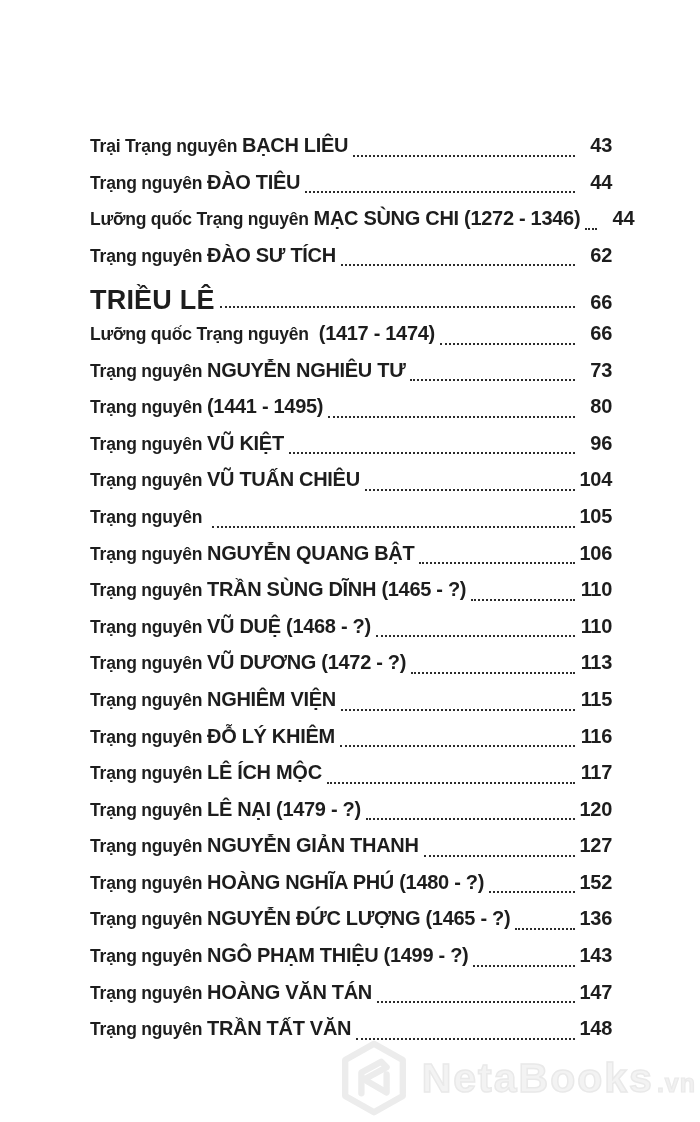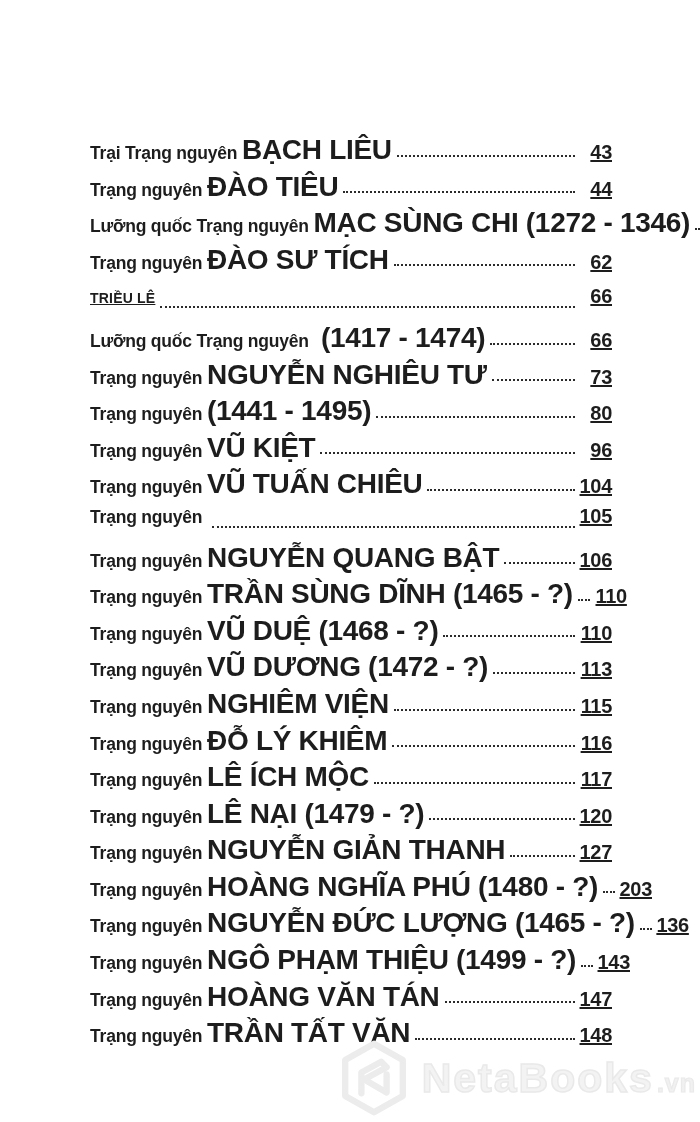--- a/index.html
+++ b/index.html
@@ -25,44 +25,42 @@
     padding-top: 7px;
     white-space: pre;
   }
   .toc-row .prefix {
     font-size: 17.5px;
     font-weight: 700;
     letter-spacing: -0.2px;
   }
   .toc-row .name,
   .toc-row .years {
-    font-size: 28px;
+    font-size: 20px;
     font-weight: 700;
     letter-spacing: -0.3px;
   }
   .toc-row .dots {
     flex: 1;
     align-self: flex-end;
     border-bottom: 2px dotted #2b2b2b;
     margin: 0 3px 7px 5px;
     min-width: 12px;
   }
   .toc-row .pagenum {
     font-size: 20px;
     font-weight: 700;
     min-width: 34px;
     text-align: right;
     letter-spacing: -0.3px;
-    text-decoration: underline;
   }
   .toc-row.section { margin-top: 5px; }
   .toc-row.section .name {
-    font-size: 14px;
+    font-size: 27px;
     letter-spacing: 0.2px;
-    text-decoration: underline;
   }
   .watermark {
     position: absolute;
     right: 4px;
     bottom: 6px;
     display: flex;
     align-items: center;
     gap: 12px;
     user-select: none;
   }
@@ -104,21 +102,21 @@
       <div class="toc-row"><span class="prefix">Trạng nguyên </span><span class="years"></span><span class="dots"></span><span class="pagenum">105</span></div>
       <div class="toc-row"><span class="prefix">Trạng nguyên </span><span class="name">NGUYỄN QUANG BẬT</span><span class="years"></span><span class="dots"></span><span class="pagenum">106</span></div>
       <div class="toc-row"><span class="prefix">Trạng nguyên </span><span class="name">TRẦN SÙNG DĨNH</span><span class="years"> (1465 - ?)</span><span class="dots"></span><span class="pagenum">110</span></div>
       <div class="toc-row"><span class="prefix">Trạng nguyên </span><span class="name">VŨ DUỆ</span><span class="years"> (1468 - ?)</span><span class="dots"></span><span class="pagenum">110</span></div>
       <div class="toc-row"><span class="prefix">Trạng nguyên </span><span class="name">VŨ DƯƠNG</span><span class="years"> (1472 - ?)</span><span class="dots"></span><span class="pagenum">113</span></div>
       <div class="toc-row"><span class="prefix">Trạng nguyên </span><span class="name">NGHIÊM VIỆN</span><span class="years"></span><span class="dots"></span><span class="pagenum">115</span></div>
       <div class="toc-row"><span class="prefix">Trạng nguyên </span><span class="name">ĐỖ LÝ KHIÊM</span><span class="years"></span><span class="dots"></span><span class="pagenum">116</span></div>
       <div class="toc-row"><span class="prefix">Trạng nguyên </span><span class="name">LÊ ÍCH MỘC</span><span class="years"></span><span class="dots"></span><span class="pagenum">117</span></div>
       <div class="toc-row"><span class="prefix">Trạng nguyên </span><span class="name">LÊ NẠI</span><span class="years"> (1479 - ?)</span><span class="dots"></span><span class="pagenum">120</span></div>
       <div class="toc-row"><span class="prefix">Trạng nguyên </span><span class="name">NGUYỄN GIẢN THANH</span><span class="years"></span><span class="dots"></span><span class="pagenum">127</span></div>
-      <div class="toc-row"><span class="prefix">Trạng nguyên </span><span class="name">HOÀNG NGHĨA PHÚ</span><span class="years"> (1480 - ?)</span><span class="dots"></span><span class="pagenum">203</span></div>
+      <div class="toc-row"><span class="prefix">Trạng nguyên </span><span class="name">HOÀNG NGHĨA PHÚ</span><span class="years"> (1480 - ?)</span><span class="dots"></span><span class="pagenum">152</span></div>
       <div class="toc-row"><span class="prefix">Trạng nguyên </span><span class="name">NGUYỄN ĐỨC LƯỢNG</span><span class="years"> (1465 - ?)</span><span class="dots"></span><span class="pagenum">136</span></div>
       <div class="toc-row"><span class="prefix">Trạng nguyên </span><span class="name">NGÔ PHẠM THIỆU</span><span class="years"> (1499 - ?)</span><span class="dots"></span><span class="pagenum">143</span></div>
       <div class="toc-row"><span class="prefix">Trạng nguyên </span><span class="name">HOÀNG VĂN TÁN</span><span class="years"></span><span class="dots"></span><span class="pagenum">147</span></div>
       <div class="toc-row"><span class="prefix">Trạng nguyên </span><span class="name">TRẦN TẤT VĂN</span><span class="years"></span><span class="dots"></span><span class="pagenum">148</span></div>
     </div>
 
   <div class="watermark">
     <svg class="wm-logo" width="72" height="76" viewBox="0 0 80 84">
       <path d="M40 4 L72 22 L72 62 L40 80 L8 62 L8 22 Z" fill="none" stroke="#ececec" stroke-width="7" stroke-linejoin="round"></path>
       <path d="M26 59 L26 36 L48 24 L54 30 L30 43 M33 46 L54 58 L54 38" fill="none" stroke="#ececec" stroke-width="7" stroke-linejoin="round" stroke-linecap="round"></path>

